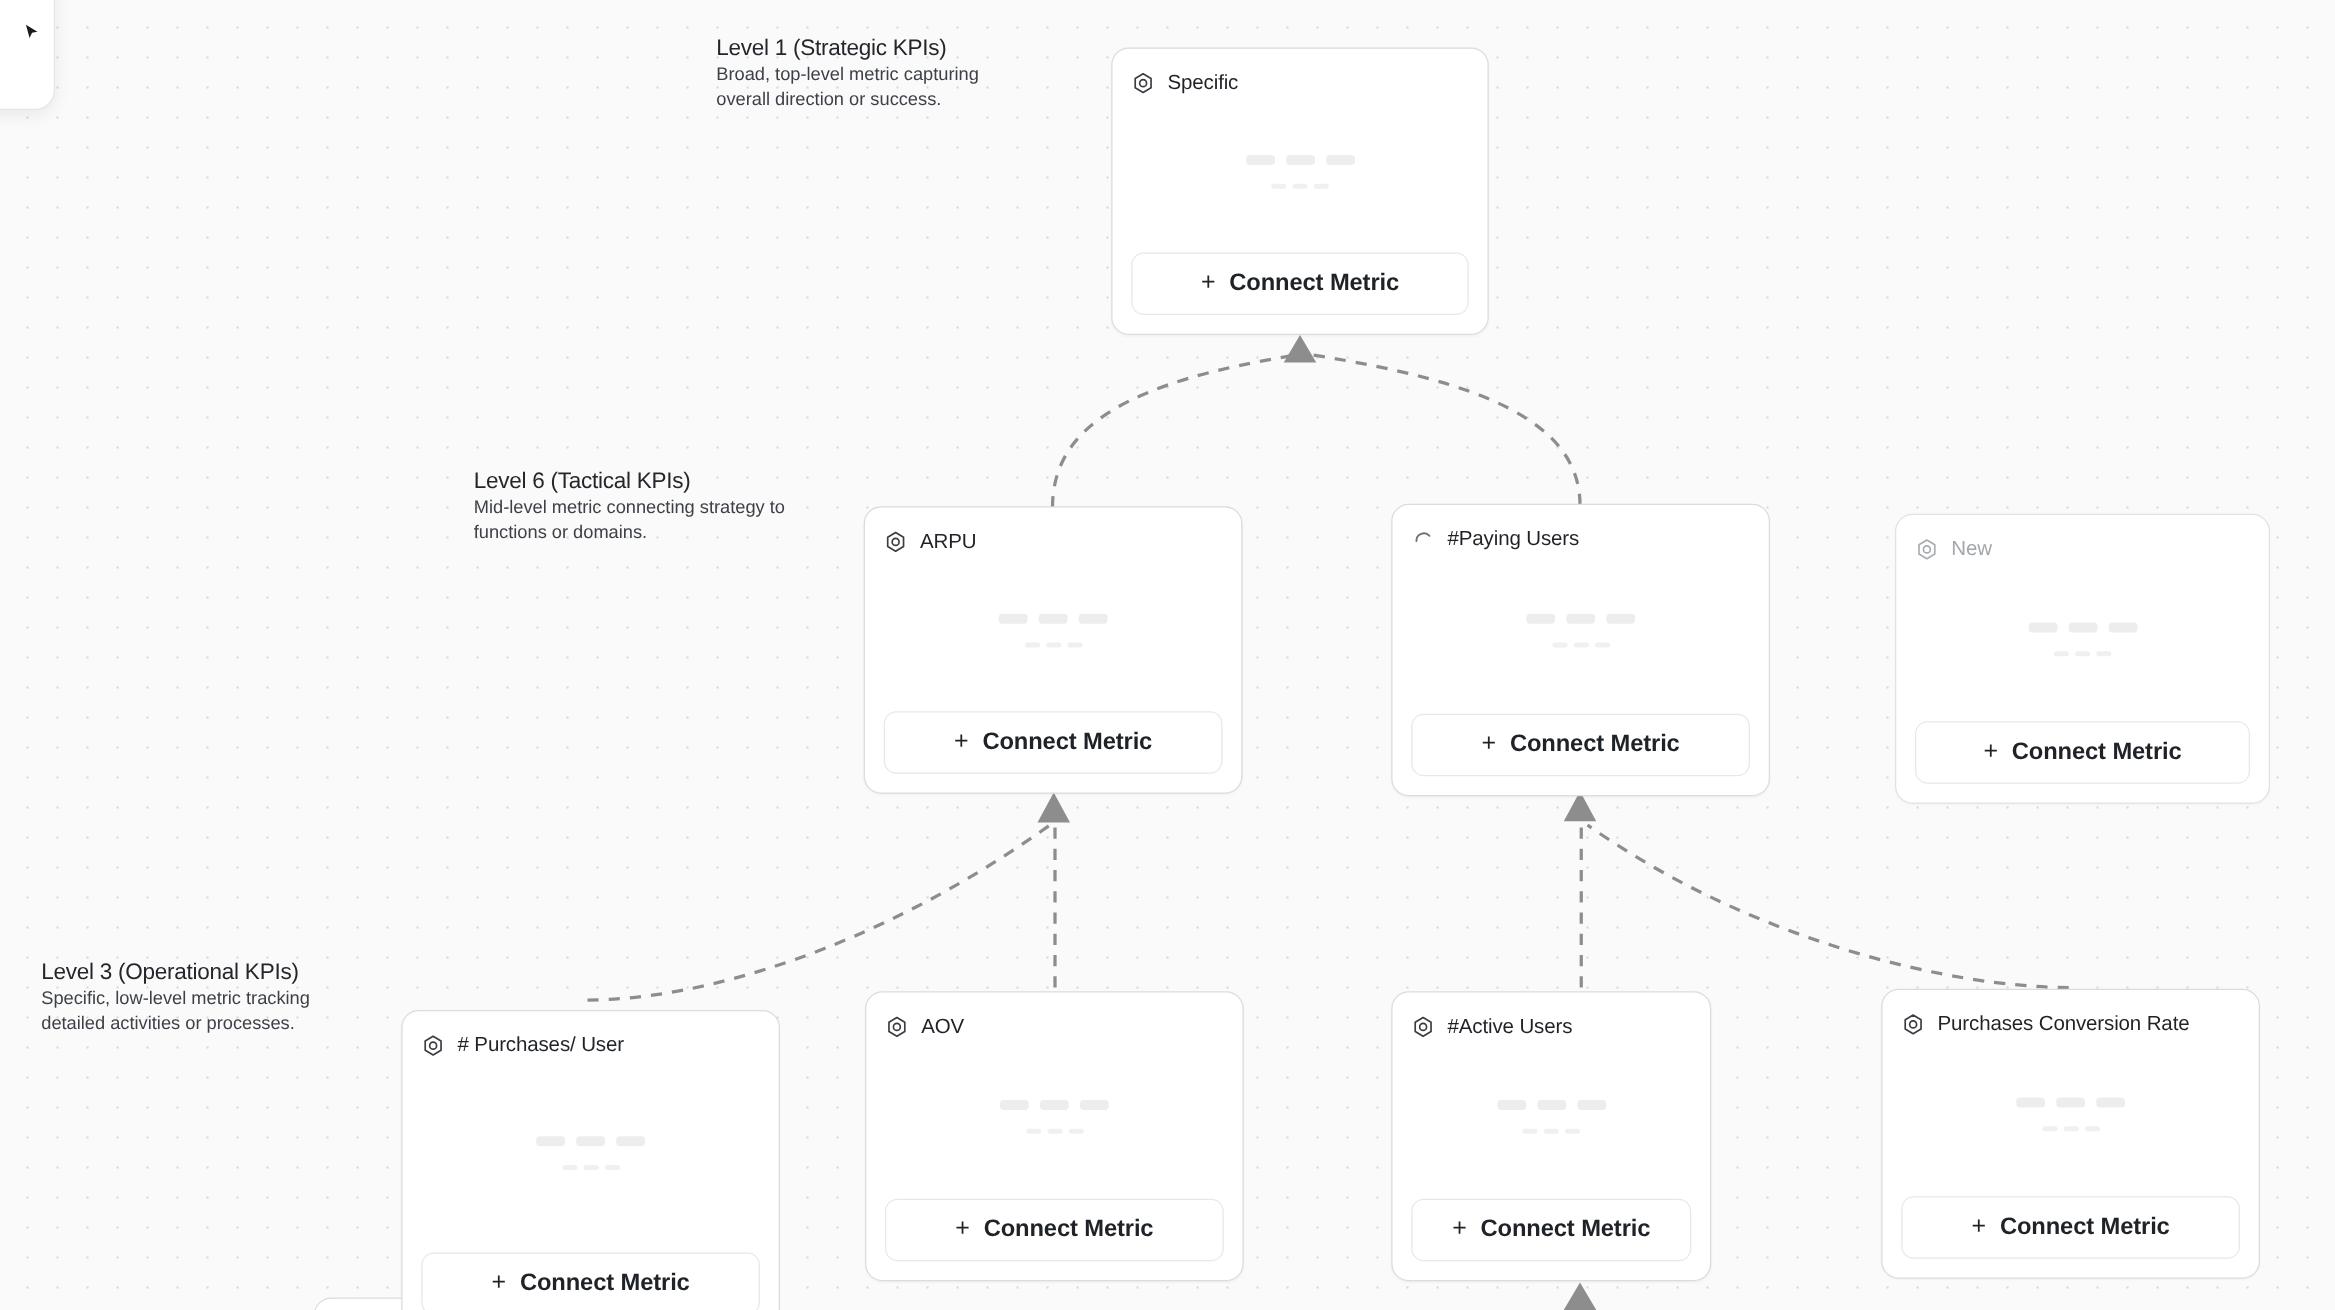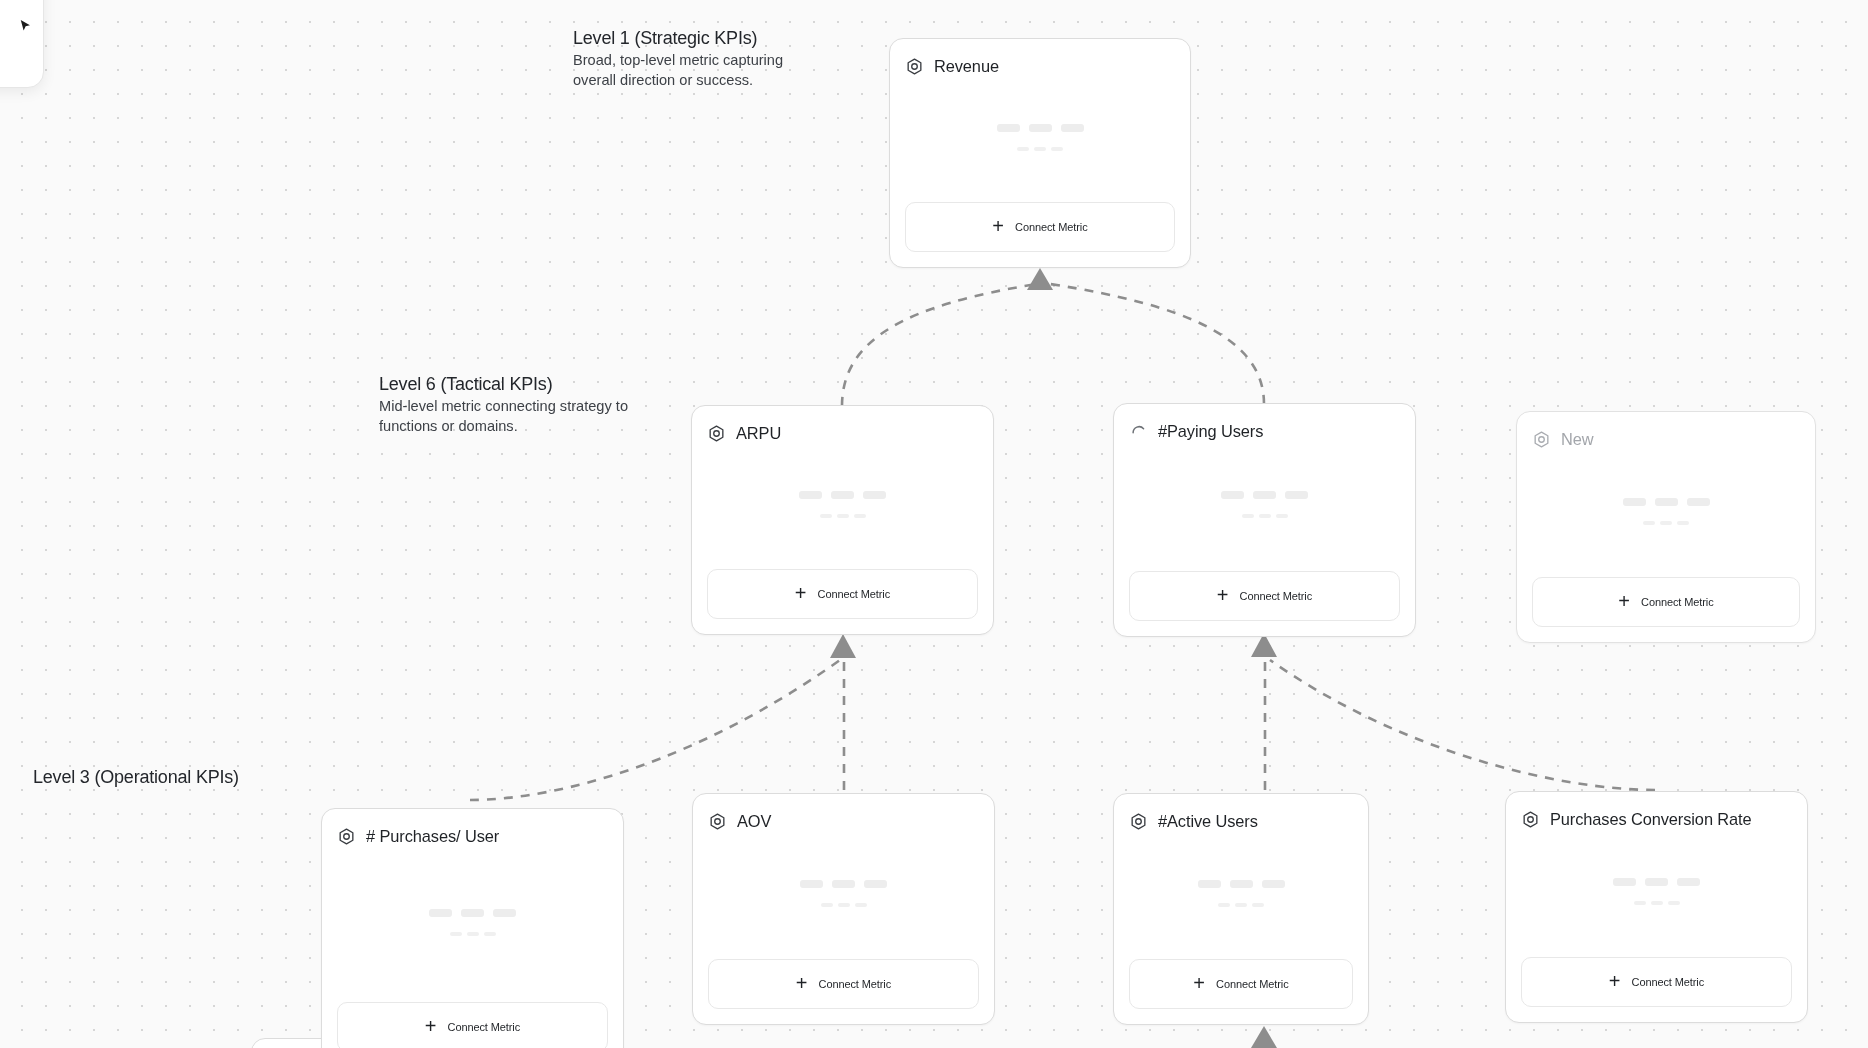--- a/index.html
+++ b/index.html
@@ -160,22 +160,22 @@
     cursor: pointer;
   }
   .connect-plus {
     font-size: 20px;
     font-weight: 400;
     color: #1f2226;
     line-height: 1;
     margin-top: -2px;
   }
   .connect-label {
-    font-size: 11px;
-    font-weight: 400;
+    font-size: 19px;
+    font-weight: 700;
     color: #1f2226;
     white-space: nowrap;
     letter-spacing: -0.1px;
   }
 
   
   .card-partial {
     position: absolute;
     background: #ffffff;
     border: 1px solid #dcdcdc;
@@ -223,29 +223,30 @@
     <div class="level-desc">Broad, top-level metric capturing overall direction or success.</div>
   </div>
 
   <div class="level-label" style="left:379px; top:374px; width:260px;">
     <div class="level-title">Level 6 (Tactical KPIs)</div>
     <div class="level-desc">Mid-level metric connecting strategy to functions or domains.</div>
   </div>
 
   <div class="level-label" style="left:33px; top:767px; width:260px;">
     <div class="level-title">Level 3 (Operational KPIs)</div>
+    <div class="level-desc">Specific, low-level metric tracking detailed activities or processes.</div>
   </div>
 
   <div class="card" style="left:889px; top:38px; width:302px; height:230px;">
     <div class="card-head">
       <svg class="card-icon" viewBox="0 0 24 24" fill="none" stroke="currentColor" stroke-width="1.7" aria-hidden="true">
         <path d="M12 2.6 20 7.3 20 16.7 12 21.4 4 16.7 4 7.3 Z" stroke-linejoin="round"></path>
         <circle cx="12" cy="12" r="3.5"></circle>
       </svg>
-      <span class="card-title">Revenue</span>
+      <span class="card-title">Specific</span>
     </div>
     <div class="card-body">
       <div class="skel-row">
         <span class="skel-bar w1"></span>
         <span class="skel-bar w2"></span>
         <span class="skel-bar w3"></span>
       </div>
       <div class="skel-row small">
         <span class="skel-bar"></span>
         <span class="skel-bar"></span>

